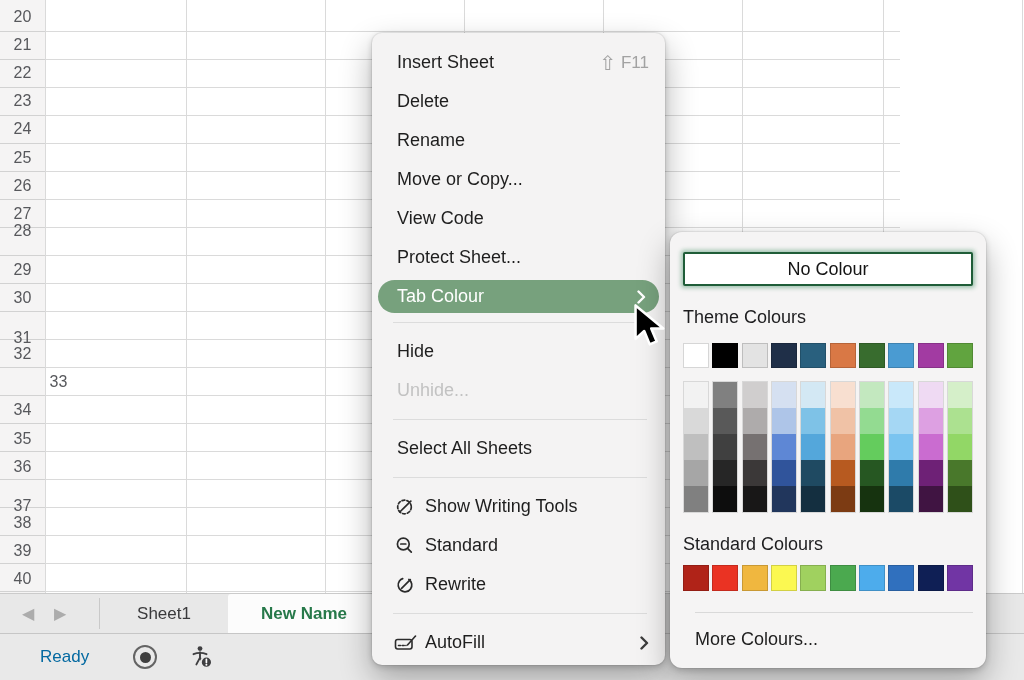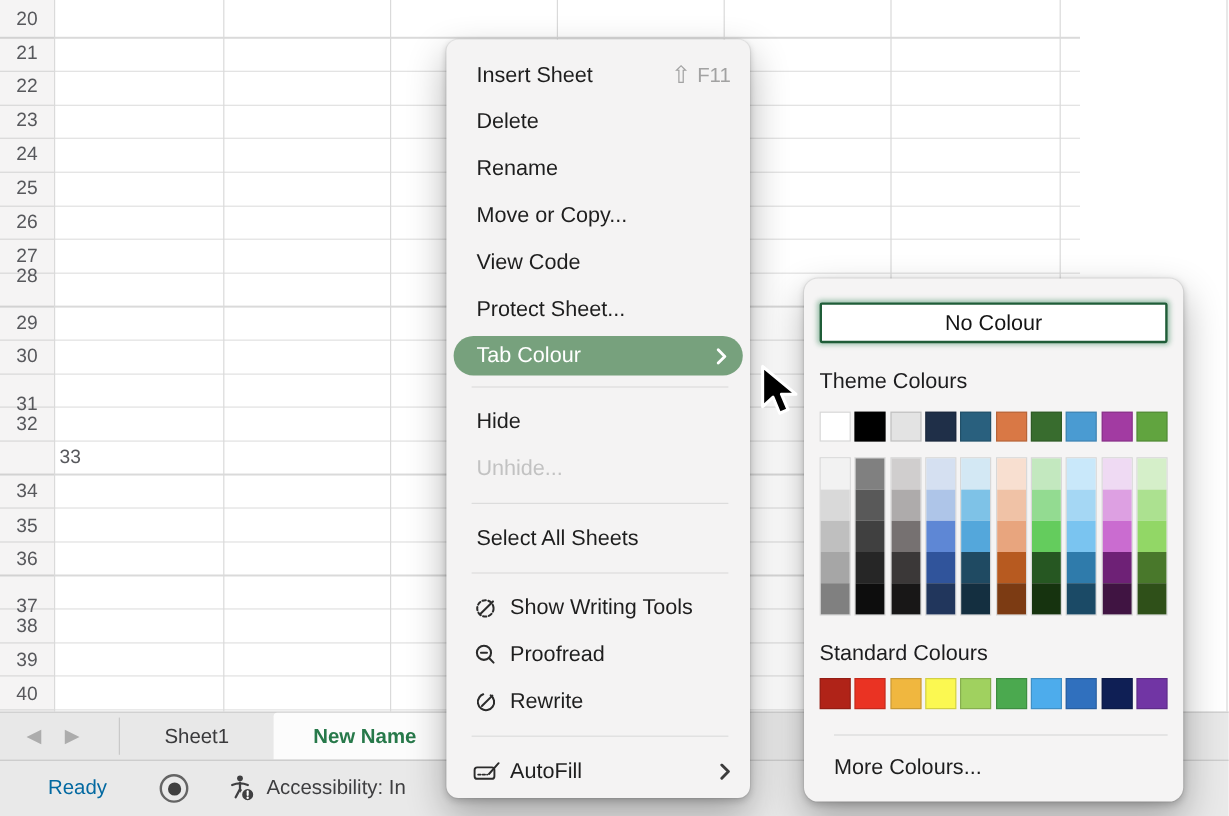--- a/index.html
+++ b/index.html
@@ -34,21 +34,21 @@
   .status-bar{position:absolute;left:0;top:633px;width:1024px;height:47px;background:#E9E9E9;
          border-top:1px solid #C6C6C6;box-sizing:border-box;}
   .status-ready{position:absolute;left:40px;top:0;height:46px;line-height:46px;font-size:17px;color:#0369a1;}
   .rec{position:absolute;left:133px;top:11px;width:24px;height:24px;border:2px solid #646464;
          border-radius:50%;box-sizing:border-box;display:flex;align-items:center;justify-content:center;}
   .rec-dot{width:11px;height:11px;border-radius:50%;background:#3F3F3F;}
   .acc-icon{position:absolute;left:190px;top:10px;}
   .status-acc{position:absolute;left:222px;top:0;height:46px;line-height:46px;font-size:17px;color:#3E3E40;white-space:nowrap;}
 
   
-  .menu{position:absolute;left:372px;top:33px;width:253px;height:632px;background:#F4F3F3;
+  .menu{position:absolute;left:372px;top:33px;width:293px;height:632px;background:#F4F3F3;
         border-radius:10px;box-sizing:border-box;padding-top:10px;z-index:40;
         box-shadow:0 14px 32px rgba(0,0,0,.30),0 2px 6px rgba(0,0,0,.18),0 0 0 1px rgba(0,0,0,.05);}
   .mi{height:39px;display:flex;align-items:center;padding:0 16px 0 25px;font-size:18px;color:#1E1E1E;}
   .mi .icon{width:31px;flex:0 0 auto;display:flex;align-items:center;margin-left:-3px;}
   .mi .lbl{white-space:nowrap;}
   .mi.disabled{color:#C2C2C2;}
   .mi .spacer{flex:1;}
   .shortcut{display:flex;align-items:center;gap:5px;color:#A2A2A2;font-size:17px;}
   .shortcut .mod{font-size:20px;line-height:1;}
   .chev{display:flex;align-items:center;}
@@ -136,21 +136,20 @@
     <span class="acc-icon">
       <svg width="24" height="26" viewBox="0 0 24 26" fill="none">
         <circle cx="10" cy="4.6" r="2.4" fill="#3F3F41"></circle>
         <path d="M3.5 10.2 Q10 7.6 16.5 10.2" stroke="#3F3F41" stroke-width="1.9" stroke-linecap="round"></path>
         <path d="M10 8.2 V13.6 M10 13.6 L6.4 20.4 M10 13.6 L13.6 20.4" stroke="#3F3F41" stroke-width="1.9" stroke-linecap="round"></path>
         <circle cx="16.4" cy="18.2" r="5.4" fill="#3F3F41" stroke="#E9E9E9" stroke-width="1.6"></circle>
         <path d="M16.4 15.4 V18.4" stroke="#fff" stroke-width="1.7" stroke-linecap="round"></path>
         <circle cx="16.4" cy="20.8" r="1" fill="#fff"></circle>
       </svg>
     </span>
-    <span class="status-acc">Accessibility: In</span>
   </div>
 
   <div class="menu">
     <div id="menu-items">
         <div class="mi">
           <div class="lbl">Insert Sheet</div>
           <div class="spacer"></div>
           <div class="shortcut">
             <span class="mod">⇧</span>
             <span>F11</span>
@@ -211,21 +210,21 @@
           <div class="spacer"></div>
         </div>
         <div class="mi">
           <div class="icon">
             <svg width="22" height="22" viewBox="0 0 22 22" fill="none" stroke="#2B2B2B" stroke-width="1.7" stroke-linecap="round">
               <circle cx="9.3" cy="9" r="5.9"></circle>
               <path d="M6.8 9 H11.8"></path>
               <path d="M13.8 13.6 L17.3 17.2"></path>
             </svg>
           </div>
-          <div class="lbl">Proofread</div>
+          <div class="lbl">Standard</div>
           <div class="spacer"></div>
         </div>
         <div class="mi">
           <div class="icon">
             <svg width="22" height="22" viewBox="0 0 22 22" fill="none" stroke="#2B2B2B" stroke-width="1.7" stroke-linecap="round">
               <circle cx="11" cy="11" r="6.8" stroke-dasharray="36 8" transform="rotate(-55 11 11)"></circle>
               <path d="M7.6 14.4 L16.3 5.7"></path>
             </svg>
           </div>
           <div class="lbl">Rewrite</div>

